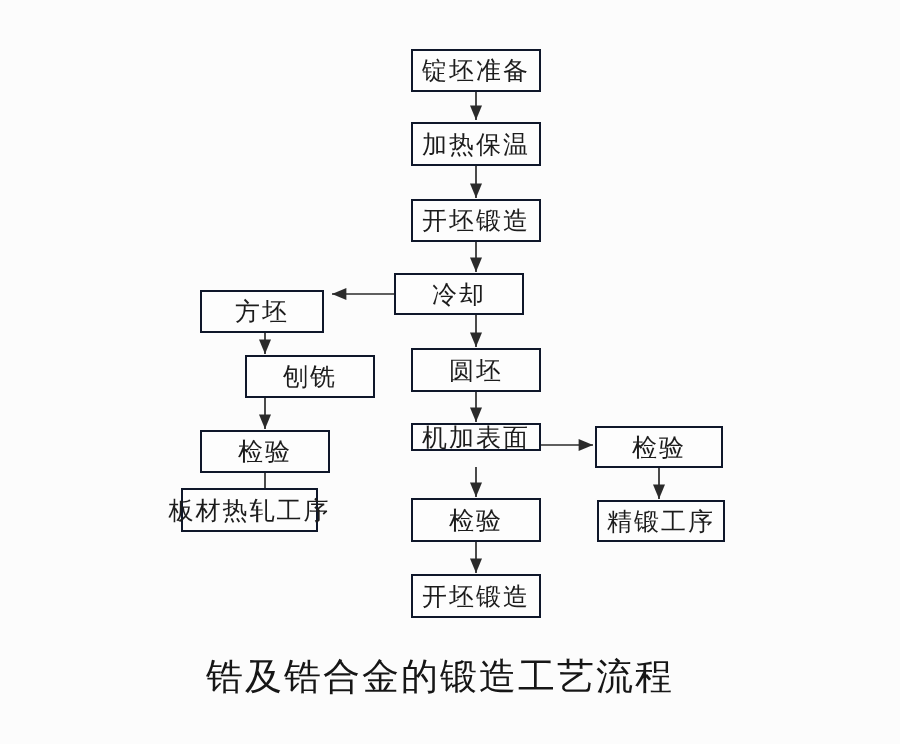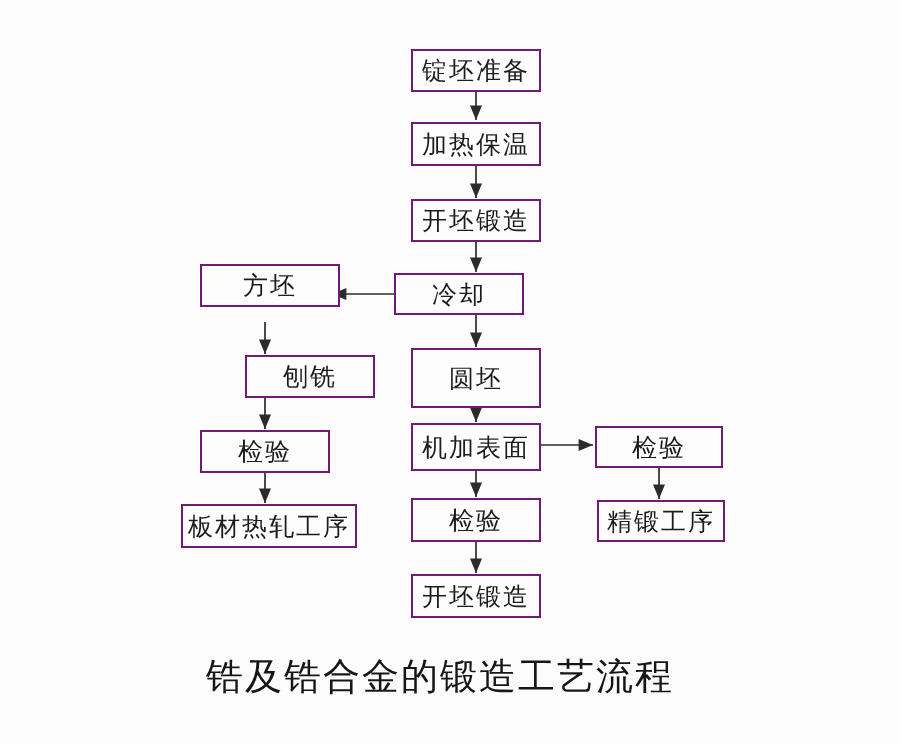--- a/index.html
+++ b/index.html
@@ -18,21 +18,21 @@
   #edges-svg {
     position: absolute;
     left: 0;
     top: 0;
     width: 900px;
     height: 744px;
   }
   .node {
     position: absolute;
     box-sizing: border-box;
-    border: 2px solid #701a75;
+    border: 2px solid #0f172a;
     background: #fdfdfd;
     display: flex;
     align-items: center;
     justify-content: center;
     font-size: 25px;
     letter-spacing: 2px;
     color: #1c1c1c;
     white-space: nowrap;
   }
   .edge-line {
@@ -78,28 +78,28 @@
     <line class="edge-line" x1="659" y1="468" x2="659" y2="499" marker-end="url(#ah)"></line>
 
     <line class="edge-line" x1="411" y1="294" x2="332" y2="294" marker-end="url(#ah)"></line>
     <line class="edge-line" x1="541" y1="445" x2="593" y2="445" marker-end="url(#ah)"></line>
   </svg>
 
   <div class="node" style="left:411px; top:49px;  width:130px; height:43px;">锭坯准备</div>
   <div class="node" style="left:411px; top:122px; width:130px; height:44px;">加热保温</div>
   <div class="node" style="left:411px; top:199px; width:130px; height:43px;">开坯锻造</div>
   <div class="node" style="left:394px; top:273px; width:130px; height:42px;">冷却</div>
-  <div class="node" style="left:411px; top:348px; width:130px; height:60px;">圆坯</div>
-  <div class="node" style="left:411px; top:423px; width:130px; height:48px;">机加表面</div>
+  <div class="node" style="left:411px; top:348px; width:130px; height:44px;">圆坯</div>
+  <div class="node" style="left:411px; top:423px; width:130px; height:28px;">机加表面</div>
   <div class="node" style="left:411px; top:498px; width:130px; height:44px;">检验</div>
   <div class="node" style="left:411px; top:574px; width:130px; height:44px;">开坯锻造</div>
 
-  <div class="node" style="left:200px; top:264px; width:140px; height:43px;font-family:Liberation Serif, serif;">方坯</div>
+  <div class="node" style="left:200px; top:290px; width:124px; height:43px;font-family:Liberation Serif, serif;">方坯</div>
   <div class="node" style="left:200px; top:355px; width:130px; height:43px;margin-left:45px;">刨铣</div>
   <div class="node" style="left:200px; top:430px; width:130px; height:43px;">检验</div>
-  <div class="node" style="left:181px; top:504px; width:176px; height:44px;">板材热轧工序</div>
+  <div class="node" style="left:181px; top:488px; width:137px; height:44px;">板材热轧工序</div>
 
   <div class="node" style="left:595px; top:426px; width:128px; height:42px;">检验</div>
   <div class="node" style="left:597px; top:500px; width:128px; height:42px;">精锻工序</div>
 
   <div id="caption">锆及锆合金的锻造工艺流程</div>
 
 </div>
 
 </body></html>

